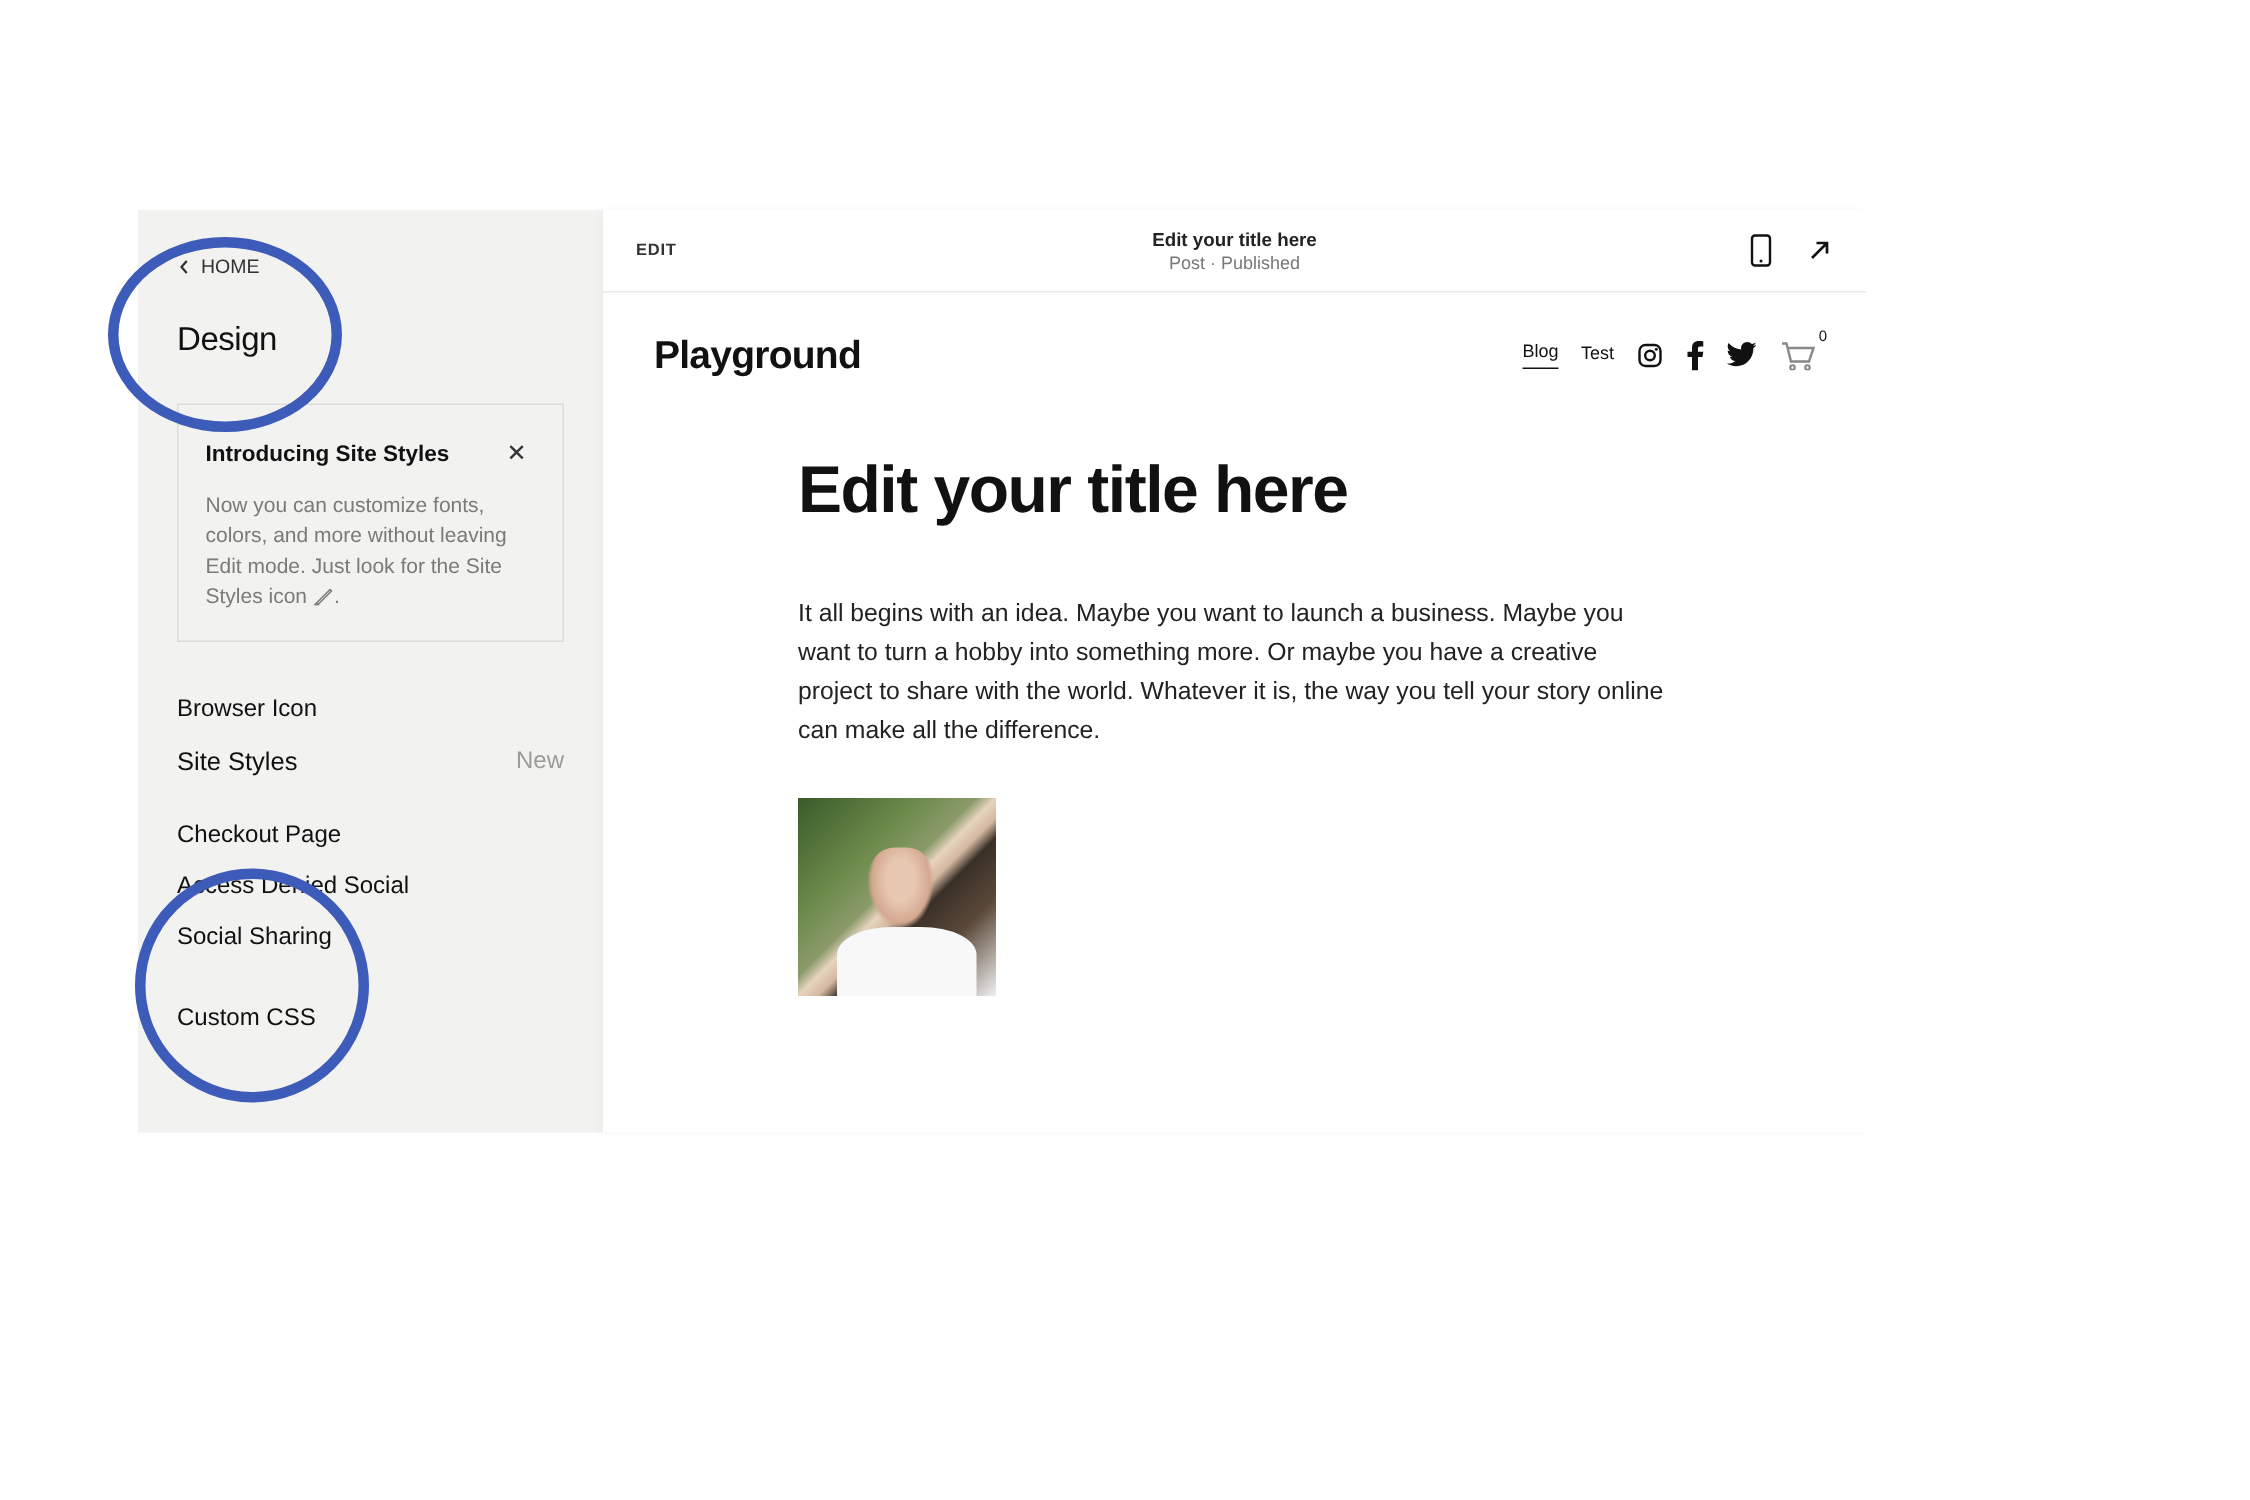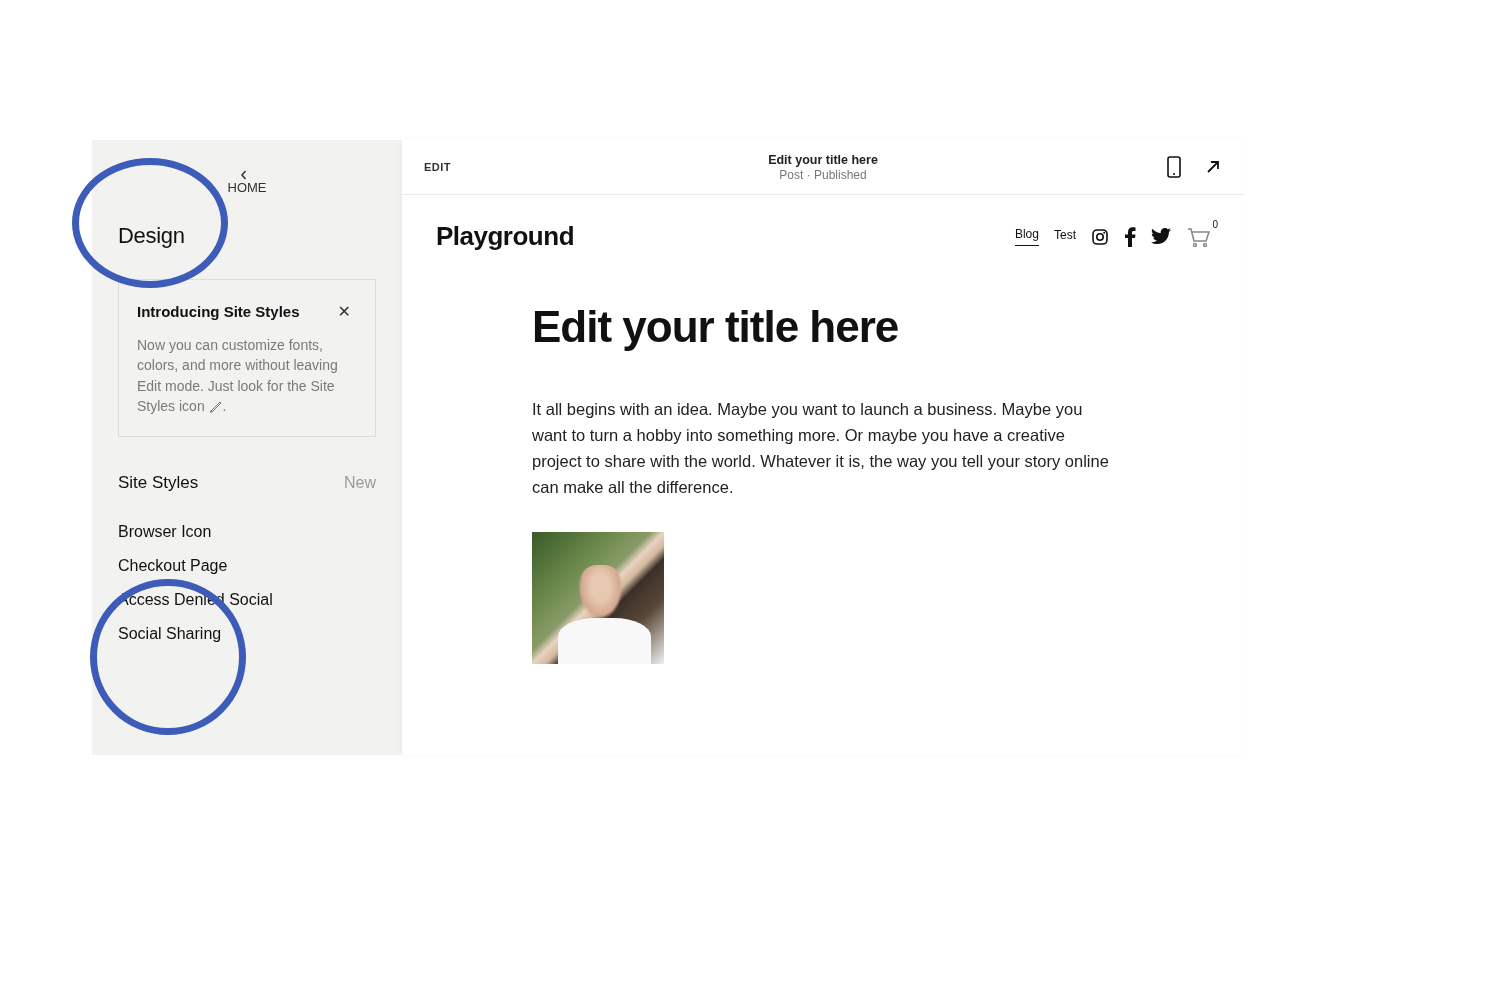--- a/index.html
+++ b/index.html
@@ -30,21 +30,20 @@
       position: relative;
     }
     .back-link {
       display: flex;
       align-items: center;
       font-size: 13px;
       font-weight: 500;
       color: #333;
       cursor: pointer;
       margin-bottom: 28px;
-      flex-direction: column;
     }
     .back-chevron {
       margin-right: 6px;
       display: inline-flex;
     }
     .panel-title {
       font-size: 22px;
       font-weight: 500;
       color: #111;
       margin-bottom: 30px;
@@ -289,38 +288,41 @@
         <div class="intro-card-title">Introducing Site Styles</div>
         <div class="intro-close">✕</div>
       </div>
       <div class="intro-card-body">
         <span>Now you can customize fonts, colors, and more without leaving Edit mode. Just look for the Site Styles icon </span><span class="brush-icon"><svg width="14" height="14" viewBox="0 0 14 14">
               <path d="M2 12 L4 10 L11 3 L12 4 L5 11 L3 13 Z M2 12 L3 13 L1 13 Z" fill="none" stroke="#7a7a78" stroke-width="1"></path>
             </svg></span><span>.</span>
       </div>
     </div>
 
+    <div class="menu-item">
+      <span>Browser Icon</span>
+    </div>
+
     <div class="menu-item primary">
       <span>Site Styles</span>
       <span class="badge-new">New</span>
     </div>
-
-    <div class="menu-item">
-      <span>Browser Icon</span>
-    </div>
     <div class="menu-item">
       <span>Checkout Page</span>
     </div>
     <div class="menu-item">
       <span>Access Denied Social</span>
     </div>
     <div class="menu-item">
       <span>Social Sharing</span>
     </div>
 
+    <div class="menu-item gap-top">
+      <span>Custom CSS</span>
+    </div>
   </div>
 
   <div class="preview-panel">
     <div class="preview-toolbar preview-toolbar-wrap">
       <div class="toolbar-left">EDIT</div>
       <div class="toolbar-center">
         <div class="toolbar-title">Edit your title here</div>
         <div class="toolbar-sub">Post · Published</div>
       </div>
       <div class="toolbar-right">

